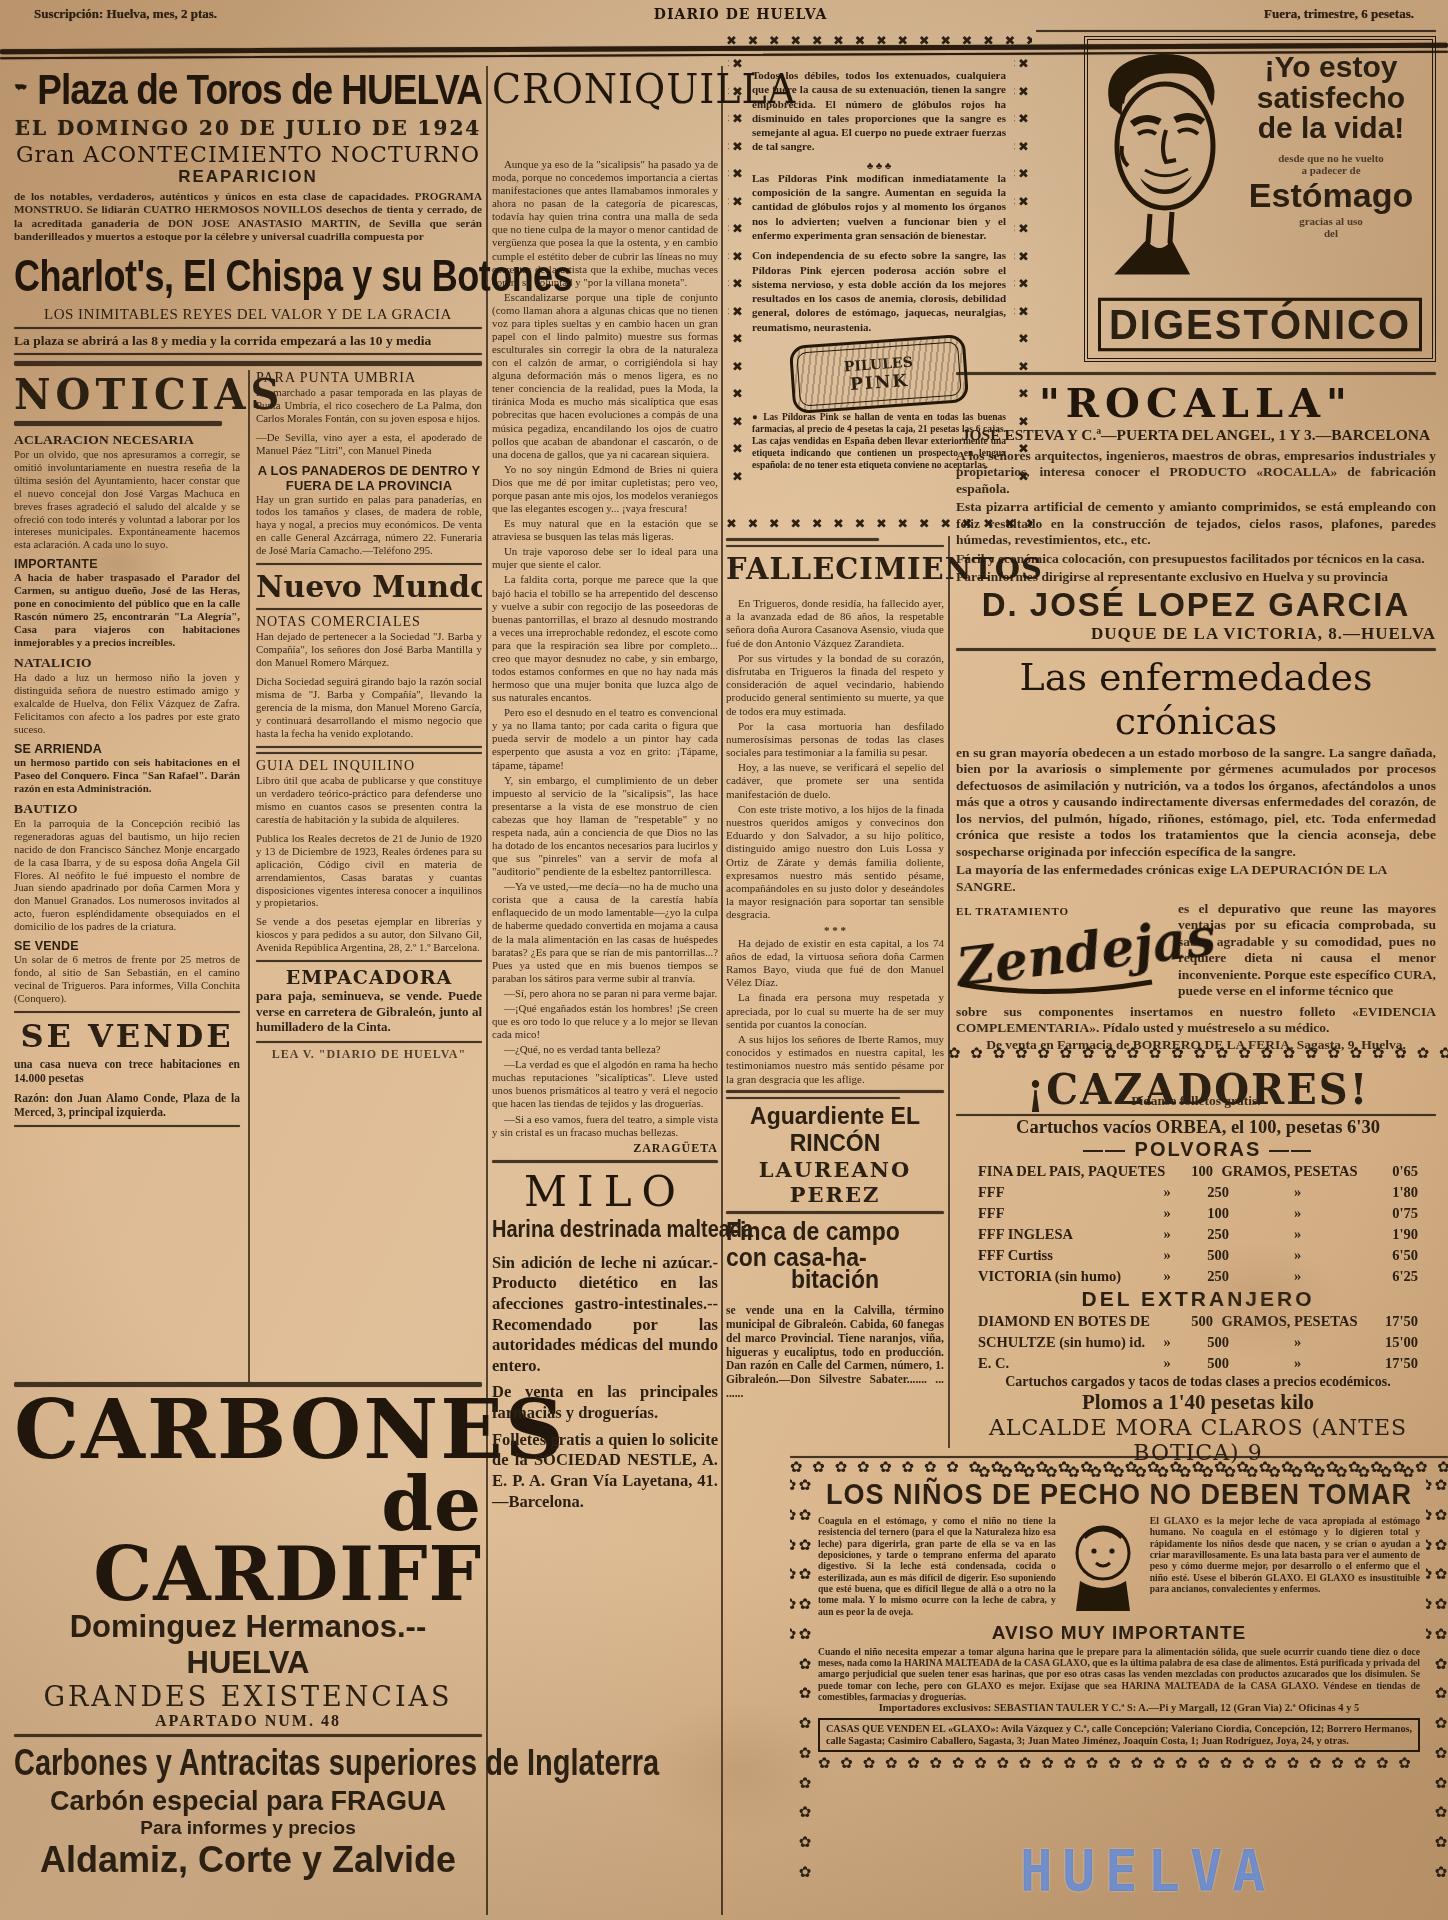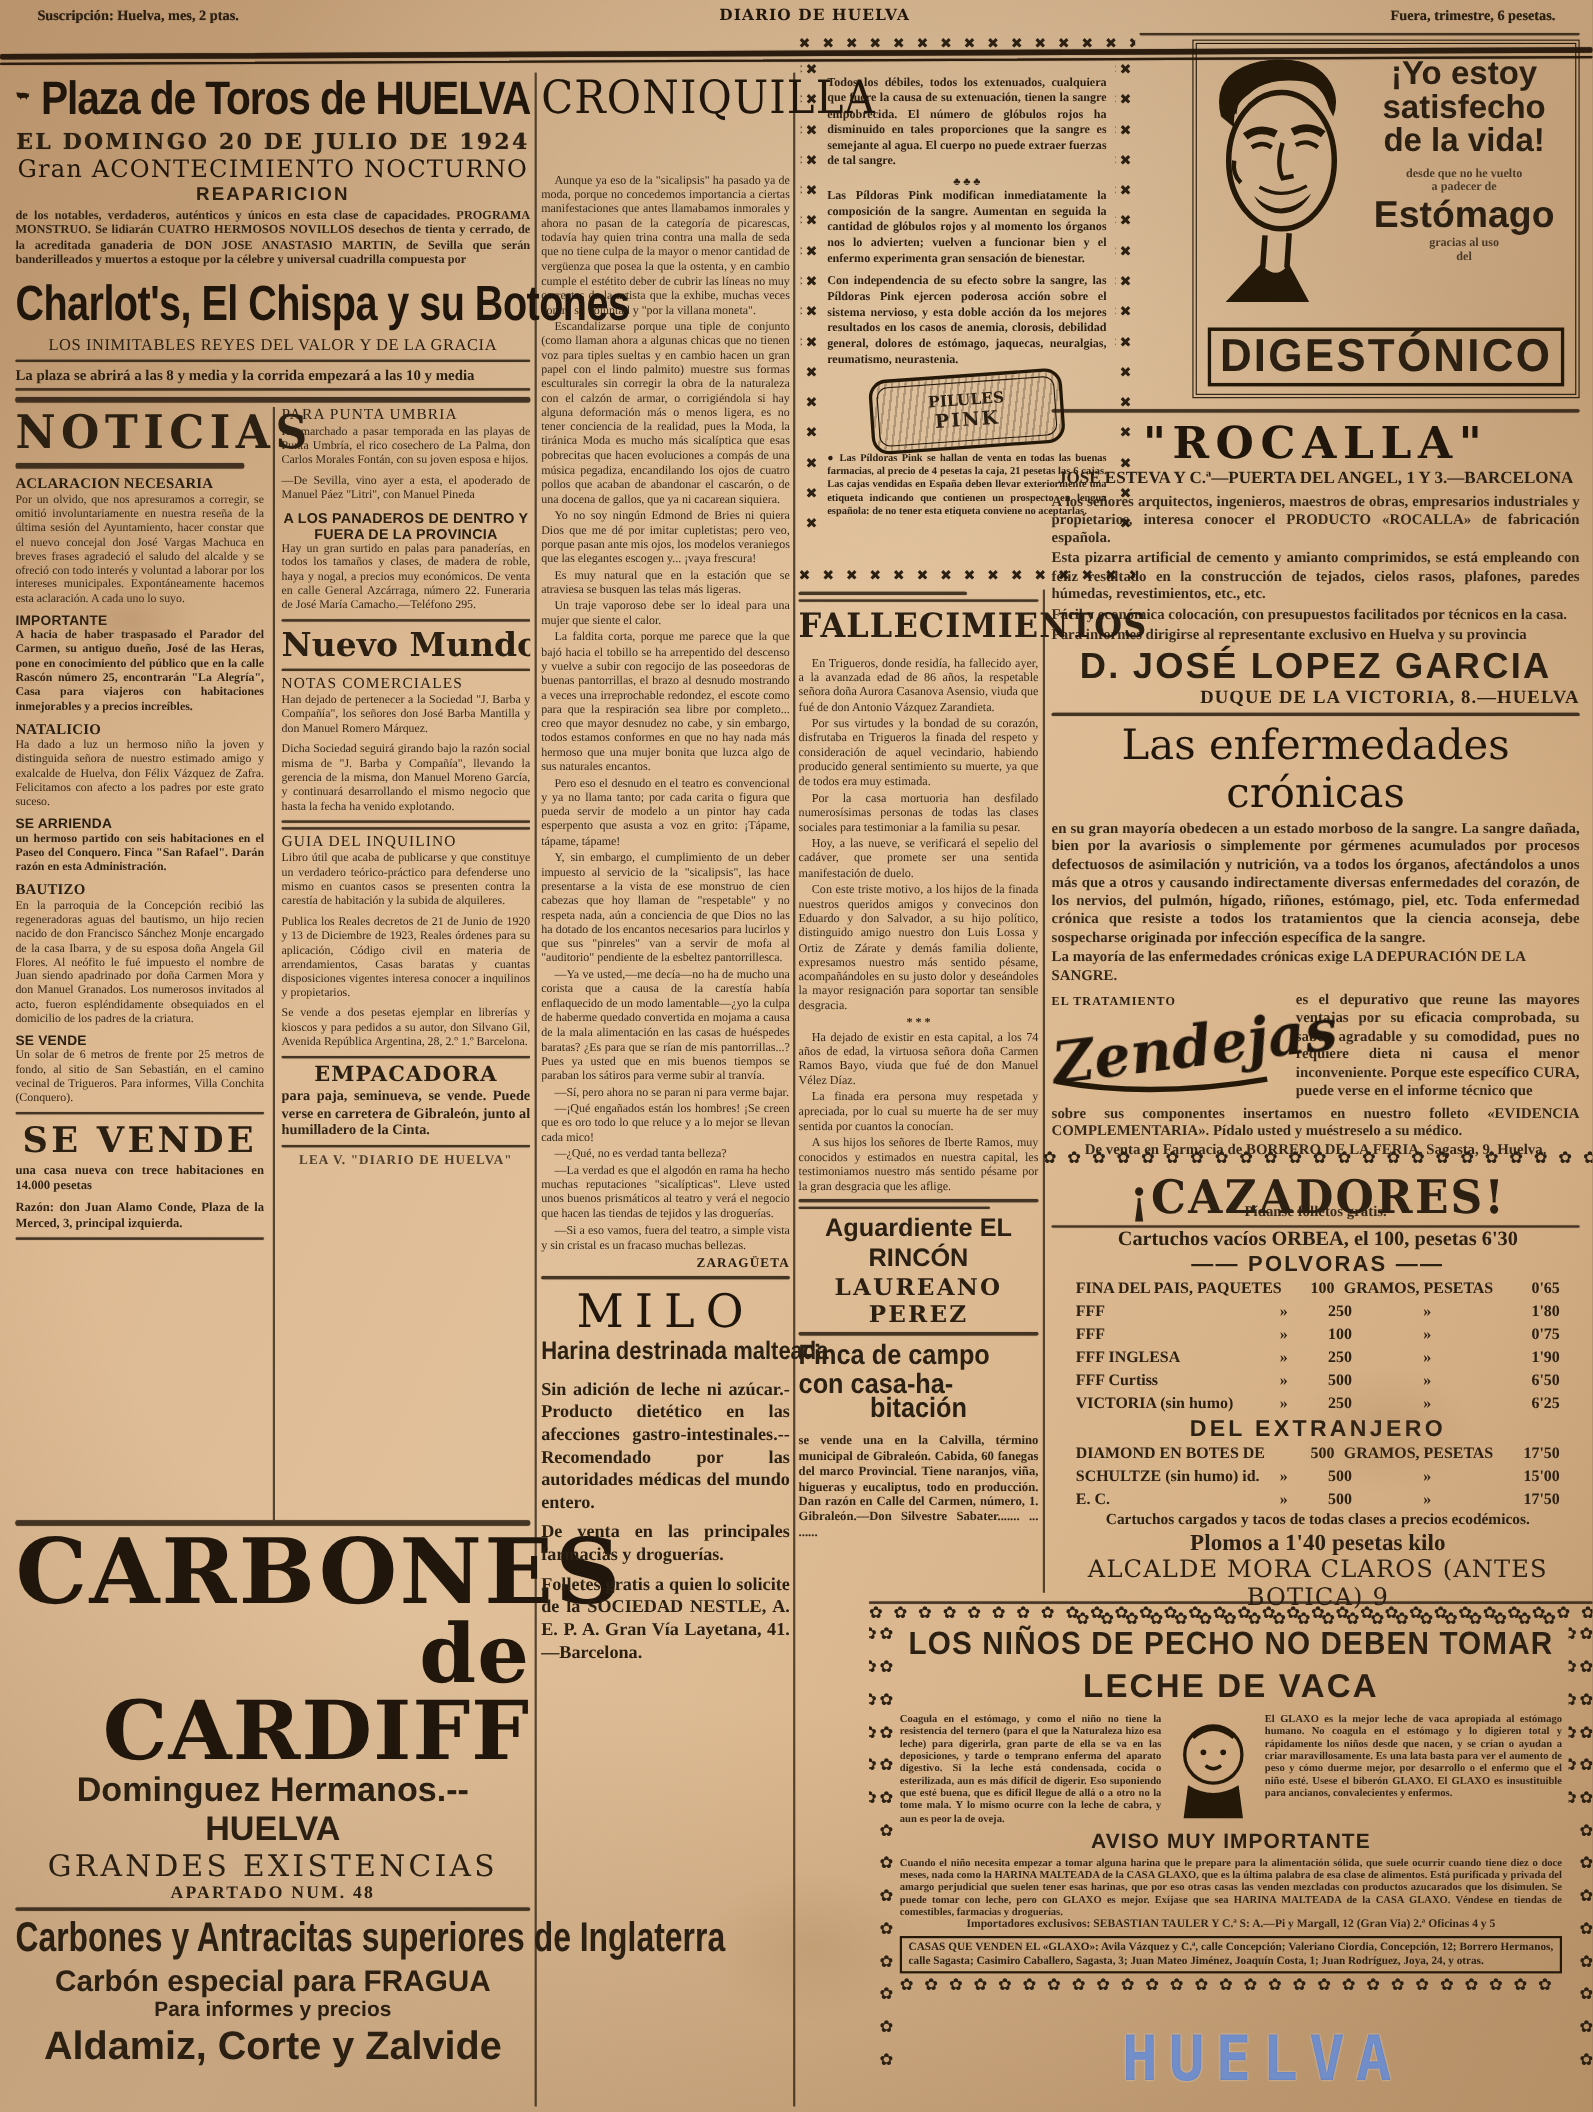--- a/index.html
+++ b/index.html
@@ -473,21 +473,20 @@
     </div>
   </div>
 
   <div class="glaxo">
     <div class="rule thin smudge" style="margin:0 0 2px 0;"></div>
     <div class="flower-row">✿ ✿ ✿ ✿ ✿ ✿ ✿ ✿ ✿ ✿ ✿ ✿ ✿ ✿ ✿ ✿ ✿ ✿ ✿ ✿ ✿ ✿ ✿ ✿ ✿ ✿ ✿ ✿ ✿ ✿ ✿ ✿ ✿ ✿</div>
     <div class="flower-col" style="left:0;">✿ ✿ ✿ ✿ ✿ ✿ ✿ ✿ ✿ ✿ ✿ ✿ ✿ ✿ ✿ ✿ ✿ ✿ ✿ ✿</div>
     <div class="flower-col" style="right:0;">✿ ✿ ✿ ✿ ✿ ✿ ✿ ✿ ✿ ✿ ✿ ✿ ✿ ✿ ✿ ✿ ✿ ✿ ✿ ✿</div>
     <div class="glx-in">
       <div class="c glx-t1">LOS NIÑOS DE PECHO NO DEBEN TOMAR</div>
-      <div class="c glx-t2" style="margin-top:8px;">LECHE DE VACA</div>
       <div class="glx-cols">
         <p class="j glx-col" style="flex:1.1;margin:0;">Coagula en el estómago, y como el niño no tiene la resistencia del ternero (para el que la Naturaleza hizo esa leche) para digerirla, gran parte de ella se va en las deposiciones, y tarde o temprano enferma del aparato digestivo. Si la leche está condensada, cocida o esterilizada, aun es más difícil de digerir. Eso suponiendo que esté buena, que es difícil llegue de allá o a otro no la tome mala. Y lo mismo ocurre con la leche de cabra, y aun es peor la de oveja.</p>
         <svg width="78" height="100" viewBox="0 0 78 100">
           <circle cx="39" cy="38" r="26" fill="none" stroke="#241809" stroke-width="3"></circle>
           <path d="M20 22 Q39 6 58 22" stroke="#241809" stroke-width="5" fill="none"></path>
           <circle cx="30" cy="36" r="2.6" fill="#241809"></circle>
           <circle cx="48" cy="36" r="2.6" fill="#241809"></circle>
           <path d="M32 48 Q39 54 46 48" stroke="#241809" stroke-width="3" fill="none"></path>
           <path d="M16 66 Q39 80 62 66 L66 96 L12 96 Z" fill="#241809"></path>
         </svg>

